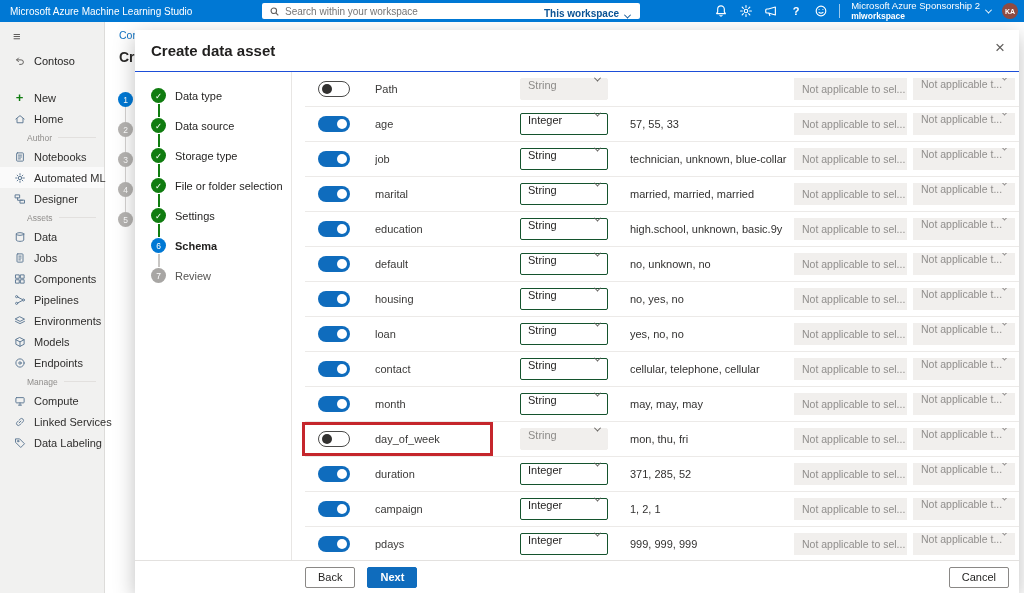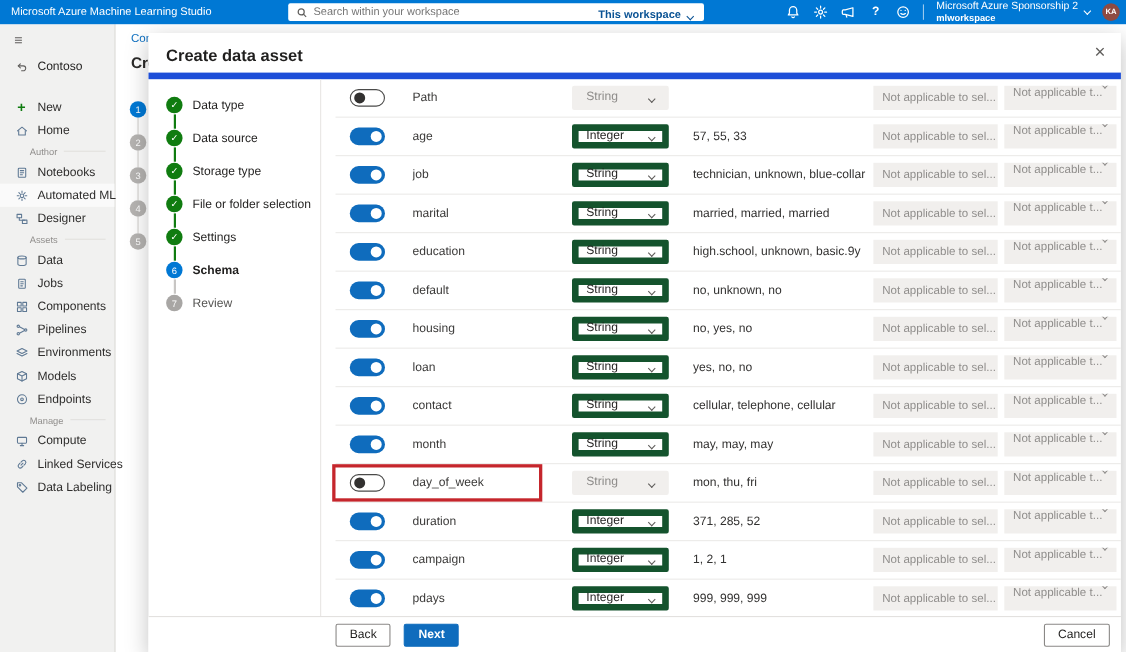--- a/index.html
+++ b/index.html
@@ -43,21 +43,21 @@
   #pagebg{position:absolute;left:105px;top:22px;right:0;bottom:0;background:#fff;z-index:1}
   .pb-crumb{position:absolute;left:14px;top:7px;font-size:10.5px;color:#1273c3;white-space:nowrap;cursor:pointer}
   .pb-title{position:absolute;left:14px;top:27px;font-size:14px;font-weight:700;color:#2b2a29;white-space:nowrap}
   .pb-steps{position:absolute;left:13px;top:70px;display:flex;flex-direction:column;align-items:center}
   .pb-circle{width:15px;height:15px;border-radius:50%;background:#b5b3b1;color:#fff;font-size:8.5px;display:flex;align-items:center;justify-content:center}
   .pb-circle.active{background:#0078d4}
   .pb-line{width:1px;height:15px;background:#d4d2d0}
 
   
   #dialog{position:absolute;left:135px;top:30px;width:884px;height:563px;background:#fff;z-index:30;box-shadow:0 6px 20px rgba(0,0,0,.25)}
-  .dlg-header{height:42px;border-bottom:6px solid #1d4ed8;position:relative}
+  .dlg-header{height:42px;border-bottom:1px solid #1d4ed8;position:relative}
   .dlg-title{position:absolute;left:16px;top:12px;font-size:15px;font-weight:700;color:#201f1e}
   .dlg-close{position:absolute;right:14px;top:9px;font-size:17px;color:#605e5c;cursor:pointer;line-height:1}
 
   .dlg-steps{position:absolute;left:0;top:42px;width:157px;bottom:33px;border-right:1px solid #e8e6e4;padding:16px 0 0 16px;overflow:hidden}
   .step-row{display:flex;align-items:center;gap:9px}
   .step-circle{width:15px;height:15px;border-radius:50%;flex:none;display:flex;align-items:center;justify-content:center;font-size:8.5px;color:#fff}
   .step.done .step-circle{background:#107c10}
   .step.current .step-circle{background:#0078d4}
   .step.pending .step-circle{background:#a8a6a4}
   .step-label{font-size:11px;color:#201f1e;white-space:nowrap}
@@ -68,21 +68,21 @@
   .connector.gray{background:#c8c6c4}
 
   .dlg-table{position:absolute;left:157px;top:42px;right:0;bottom:33px;overflow:hidden;padding-left:13px}
   .srow{display:flex;align-items:center;height:35px;border-bottom:1px solid #eceae8;position:relative}
   .tgl{width:32px;height:16px;border-radius:9px;position:relative;margin-left:13px;flex:none;cursor:pointer}
   .tgl.on{background:#0f6cbd}
   .tgl.on::after{content:"";position:absolute;right:3px;top:3px;width:10px;height:10px;border-radius:50%;background:#fff}
   .tgl.off{background:#fff;border:1px solid #4a4a49}
   .tgl.off::after{content:"";position:absolute;left:3px;top:2px;width:10px;height:10px;border-radius:50%;background:#323130}
   .col-name{margin-left:25px;width:145px;font-size:11px;color:#3b3a39;white-space:nowrap;overflow:hidden}
-  .dd{width:88px;height:22px;border:6px solid #14532d;border-radius:2px;display:flex;align-items:flex-end;justify-content:space-between;padding:0 7px;font-size:11px;color:#201f1e;background:#fff;cursor:pointer;flex:none}
+  .dd{width:88px;height:22px;border:1px solid #14532d;border-radius:2px;display:flex;align-items:flex-start;justify-content:space-between;padding:0 7px;font-size:11px;color:#201f1e;background:#fff;cursor:pointer;flex:none}
   .dd .chev{color:#605e5c;margin-top:-2px}
   .dd.disabled{background:#f1efed;border-color:#f1efed;color:#8d8b89;cursor:default}
   .col-values{flex:1;margin-left:22px;font-size:11px;color:#323130;white-space:nowrap;overflow:hidden}
   .na-box{width:113px;height:22px;background:#f1efed;color:#908e8c;font-size:10.5px;display:flex;align-items:center;padding:0 8px;margin-right:6px;white-space:nowrap;overflow:hidden;flex:none}
   .na-dd{width:102px;height:22px;background:#f1efed;color:#908e8c;font-size:10.5px;display:flex;justify-content:space-between;padding:0 8px;margin-right:4px;white-space:nowrap;overflow:hidden;flex:none}
   .na-dd .chev{margin-top:-2px}
   .hl-box{position:absolute;left:-3px;top:0;width:191px;height:34px;border:3px solid #c5262c;pointer-events:none;z-index:5}
 
   .dlg-footer{position:absolute;left:0;right:0;bottom:0;height:33px;border-top:1px solid #e3e1df;display:flex;align-items:center;padding:0 10px 0 170px;background:#fff}
   .btn{height:21px;font-size:11px;border-radius:2px;display:flex;align-items:center;justify-content:center;cursor:pointer;padding:0 12px}

